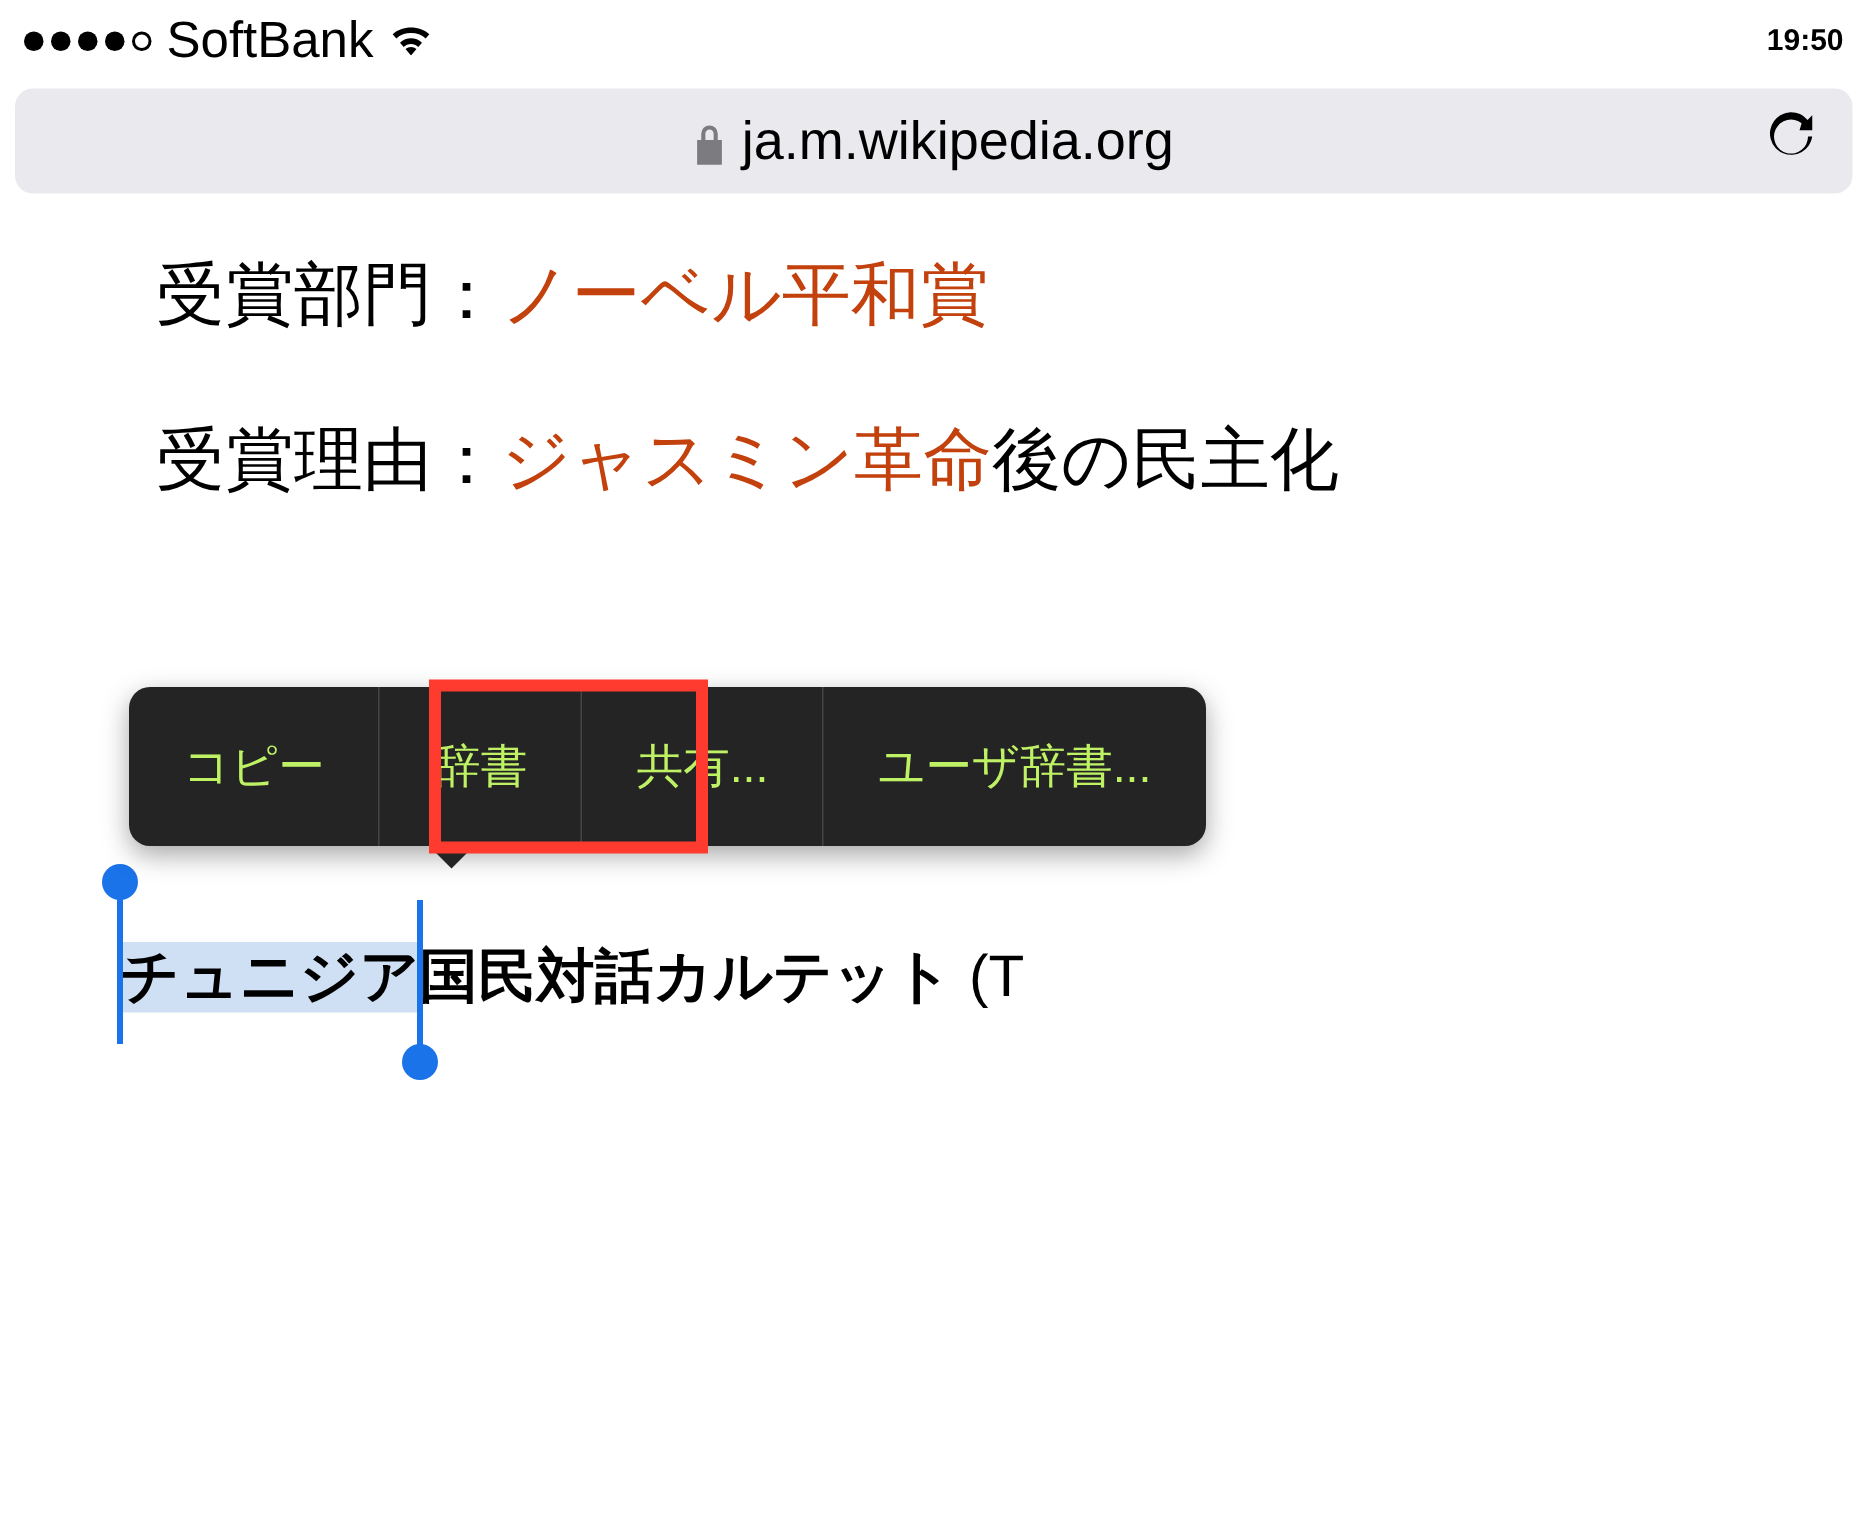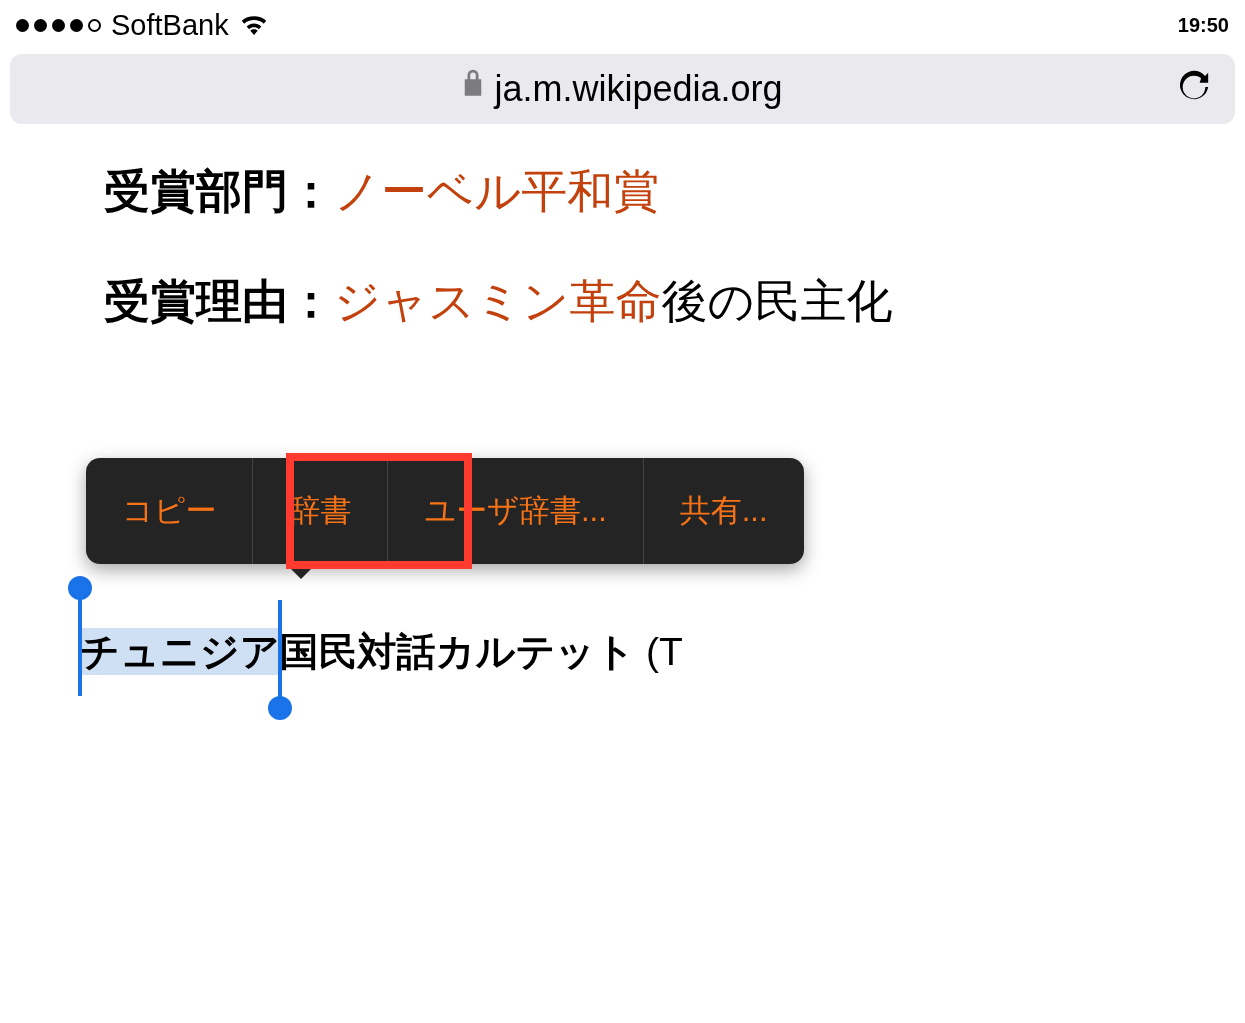--- a/index.html
+++ b/index.html
@@ -16,70 +16,70 @@
       justify-content: space-between;
       align-items: center;
       padding: 8px 16px 4px;
       font-size: 30px;
       color: #000;
     }
     .status-left { display: flex; align-items: center; gap: 10px; }
     .signal-dots { display: flex; gap: 5px; align-items: center; }
     .dot { width: 13px; height: 13px; border-radius: 50%; background: #000; }
     .dot.empty { background: transparent; border: 2px solid #000; }
-    .carrier { font-size: 29px; }
+    .carrier { font-size: 34px; }
     .wifi-icon { display: inline-block; }
     .status-center { font-weight: 600; font-size: 20px; }
     .status-right { display: flex; align-items: center; gap: 10px; }
     .bluetooth-icon { font-size: 28px; color: #555; }
     .battery-pct { font-size: 30px; }
     .battery-icon { display: inline-flex; align-items: center; }
     .url-bar {
       margin: 8px 10px 12px;
       background: #e9e9ee;
       border-radius: 12px;
       display: flex;
-      align-items: flex-start;
+      align-items: flex-end;
       justify-content: center;
       padding: 14px 20px;
       position: relative;
     }
     .url-bar .lock { margin-right: 10px; color: #8a8a8e; }
     .url-text { font-size: 36px; color: #000; }
     .reload-icon { position: absolute; right: 24px; color: #000; }
     .content {
       padding-left: 104px;
       padding-right: 0;
       padding-top: 24px;
       font-size: 46px;
       line-height: 1.35;
       color: #000;
       white-space: nowrap;
     }
     .row1 { margin-bottom: 48px; }
     .row2 { margin-bottom: 60px; }
-    .label { font-weight: 700; }
+    .label { font-weight: 400; }
     .link { color: #c2410c; }
     .callout-wrapper {
       position: absolute;
       left: 86px;
       top: 458px;
       z-index: 10;
     }
     .context-menu {
       background: #242424;
       border-radius: 14px;
       display: flex;
       align-items: stretch;
       height: 106px;
       box-shadow: 0 6px 18px rgba(0,0,0,0.35);
       position: relative;
     }
     .menu-item {
-      color: #f97316;
+      color: #bef264;
       font-size: 31px;
       display: flex;
       align-items: center;
       justify-content: center;
       padding: 0 36px;
       border-right: 1px solid #444;
       white-space: nowrap;
     }
     .menu-item:last-child { border-right: none; }
     .highlight-box {
@@ -180,22 +180,22 @@
   </div>
   <div class="row2">
     <span class="label">受賞理由：</span><span class="link">ジャスミン革命</span><span>後の民主化</span>
   </div>
 </div>
 
 <div class="callout-wrapper">
   <div class="context-menu">
     <div class="menu-item">コピー</div>
     <div class="menu-item">辞書</div>
+    <div class="menu-item">共有...</div>
     <div class="menu-item">ユーザ辞書...</div>
-    <div class="menu-item">共有...</div>
   </div>
   <div class="callout-arrow"></div>
   <div class="highlight-box"></div>
 </div>
 
 <div class="article">
   <div>
     <span class="selection-wrap">
       <span class="sel-dot-top"></span>
       <span class="sel-bar-left"></span>

